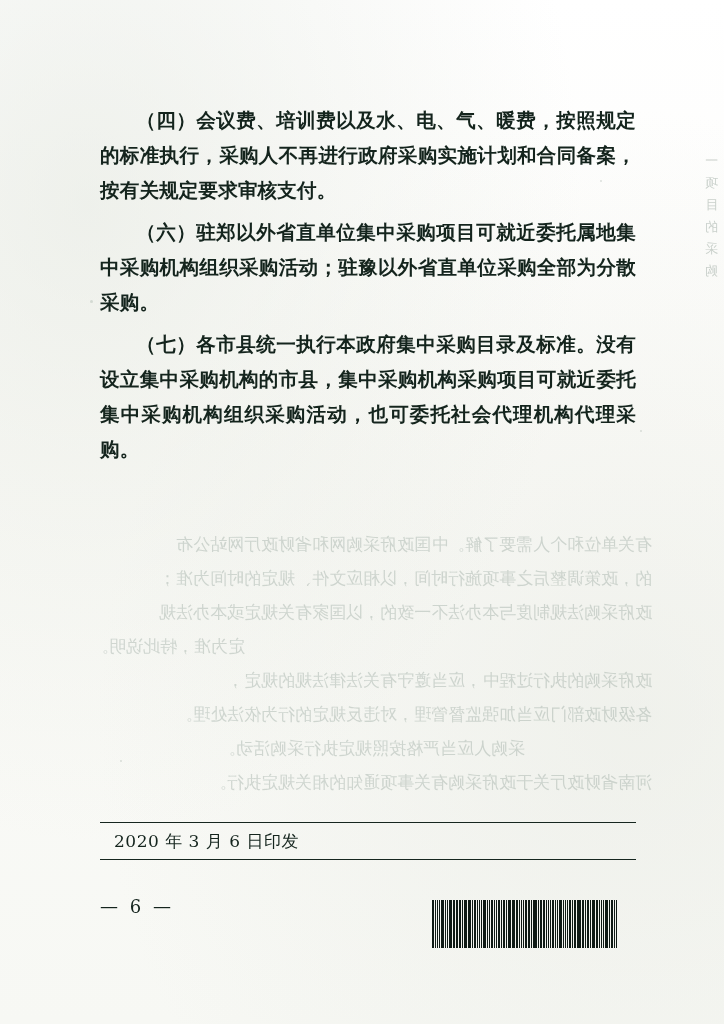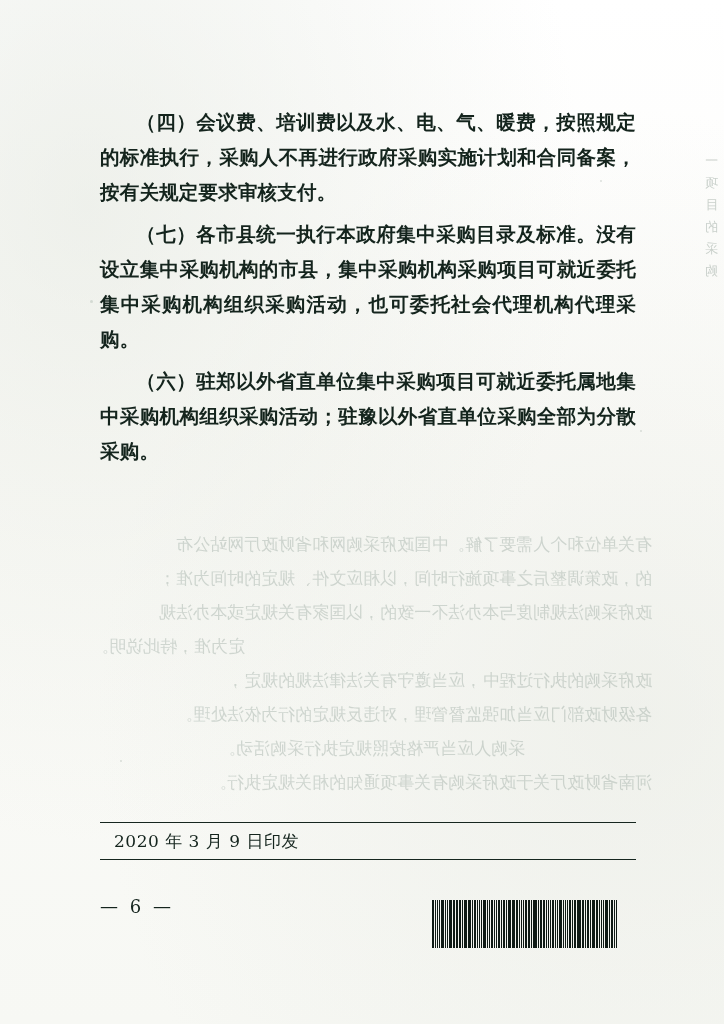--- a/index.html
+++ b/index.html
@@ -37,21 +37,21 @@
     width: 536px;
   }
   p.para {
     margin: 0 0 7px 0;
     font-size: 19.5px;
     line-height: 35px;
     letter-spacing: 0.2px;
     text-align: justify;
     color: #14241d;
     text-indent: 0;
-    font-family: Liberation Sans, sans-serif;
+    font-family: Liberation Mono, monospace;
     font-weight: 600;
   }
   p.para .ind {
     display: inline-block;
     width: 36px;
   }
 
   
   .ghost-block {
     position: absolute;
@@ -182,28 +182,28 @@
     <span>一</span>
     <span>项</span>
     <span>目</span>
     <span>的</span>
     <span>采</span>
     <span>购</span>
   </div>
 
   <div class="content">
     <p class="para"><span class="ind"></span><span>（四）会议费、培训费以及水、电、气、暖费，按照规定的标准执行，采购人不再进行政府采购实施计划和合同备案，按有关规定要求审核支付。</span></p>
+    <p class="para"><span class="ind"></span><span>（六）驻郑以外省直单位集中采购项目可就近委托属地集中采购机构组织采购活动；驻豫以外省直单位采购全部为分散采购。</span></p>
     <p class="para"><span class="ind"></span><span>（七）各市县统一执行本政府集中采购目录及标准。没有设立集中采购机构的市县，集中采购机构采购项目可就近委托集中采购机构组织采购活动，也可委托社会代理机构代理采购。</span></p>
-    <p class="para"><span class="ind"></span><span>（六）驻郑以外省直单位集中采购项目可就近委托属地集中采购机构组织采购活动；驻豫以外省直单位采购全部为分散采购。</span></p>
   </div>
 
   <div class="footer">
     <div class="rule"></div>
     <div class="footer-row">
-      <span class="date">2020 年 3 月 9 日印发</span>
+      <span class="date">2020 年 3 月 6 日印发</span>
     </div>
     <div class="rule2"></div>
   </div>
 
   <div class="pagenum">— 6 —</div>
 
   <div class="barcode">
       <i style="width: 3px;"></i>
       <i style="width: 1px;"></i>
       <i style="width: 2px;"></i>

